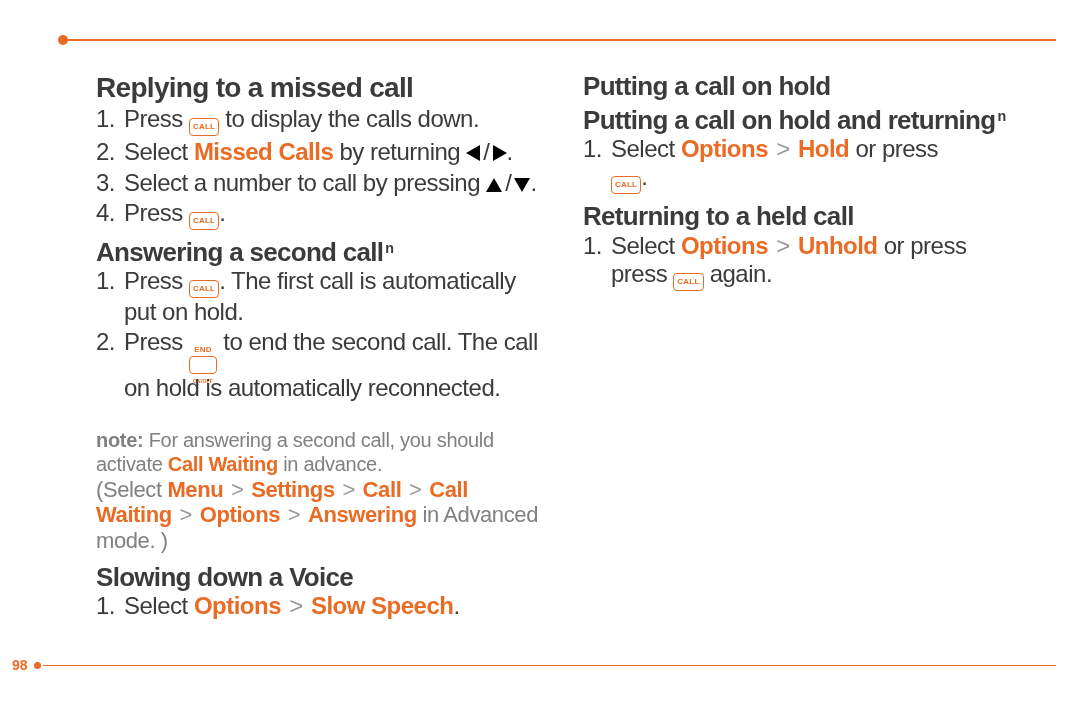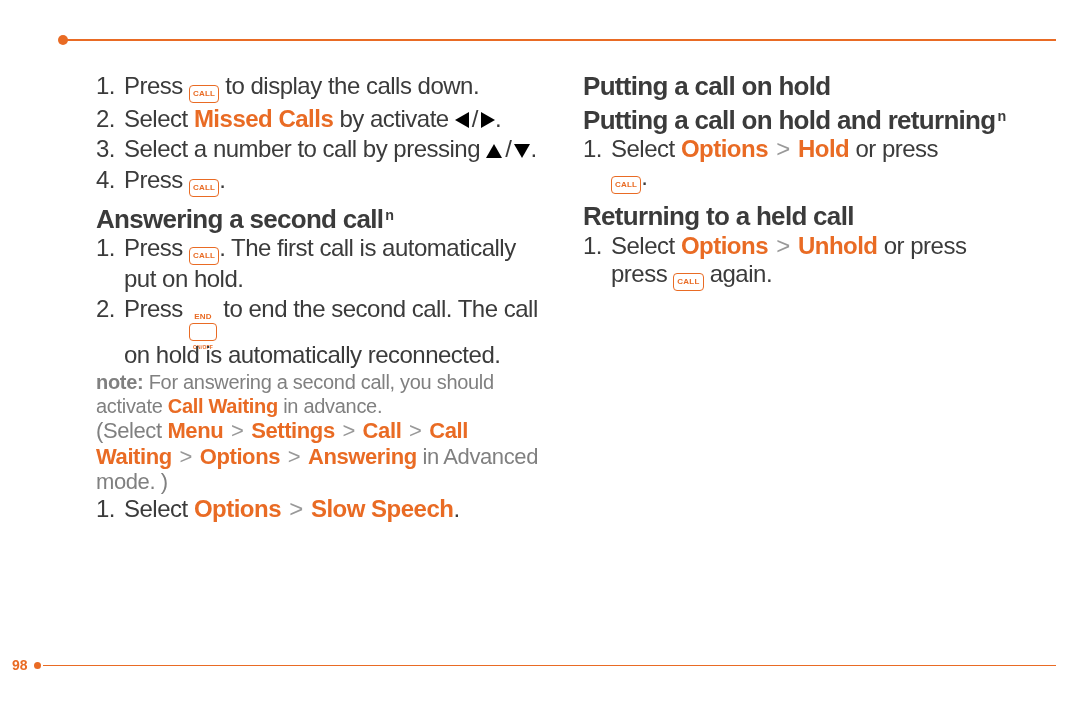--- a/index.html
+++ b/index.html
@@ -106,21 +106,21 @@
     padding:0 0 2px 28px;
     letter-spacing:-.5px;
   }
   li .num{
     position:absolute;left:0;top:0;width:26px;text-align:left;
   }
   .note{
     font-size:20px;
     color:var(--muted);
     letter-spacing:-.3px;
-    margin-top:0;
+    margin-top:25px;
     line-height:1.18;
   }
   .note b{color:var(--muted);}
   .note .hl{font-size:inherit;}
 
   .para-note{
     font-size:22px;
     color:var(--muted);
     letter-spacing:-.4px;
     line-height:1.16;
@@ -167,26 +167,27 @@
 </head>
 <body>
 
 <div class="top-rule">
     <span class="dot"></span>
   </div>
 
 <div class="cols">
 
   <div class="avoid-break">
+  <h2>Replying to a missed call</h2>
   <ol>
     <li><span class="num">1.</span>
       <span>Press </span><span class="key">CALL</span><span> to display the calls down.</span>
     </li>
     <li><span class="num">2.</span>
-      <span>Select </span><span class="hl">Missed Calls</span><span> by activate </span><span class="nowrap"><span class="arrow left"></span><span class="slash">/</span><span class="arrow right"></span></span><span>.</span>
+      <span>Select </span><span class="hl">Missed Calls</span><span> by returning </span><span class="nowrap"><span class="arrow left"></span><span class="slash">/</span><span class="arrow right"></span></span><span>.</span>
     </li>
     <li><span class="num">3.</span>
       <span>Select a number to call by pressing </span><span class="nowrap"><span class="arrow up"></span><span class="slash">/</span><span class="arrow down"></span></span><span>.</span>
     </li>
     <li><span class="num">4.</span>
       <span>Press </span><span class="key">CALL</span><span>.</span>
     </li>
   </ol>
   </div>
 
@@ -206,20 +207,21 @@
   <div class="note">
     <b>note:</b><span> For answering a second call, you should activate </span><span class="hl">Call Waiting</span><span> in advance.</span>
   </div>
   </div>
 
   <div class="para-note avoid-break">
     <span>(Select </span><span class="hl">Menu</span> <span class="gt">&gt;</span> <span class="hl">Settings</span> <span class="gt">&gt;</span> <span class="hl">Call</span> <span class="gt">&gt;</span> <span class="hl">Call Waiting</span> <span class="gt">&gt;</span> <span class="hl">Options</span> <span class="gt">&gt;</span> <span class="hl">Answering</span><span> in Advanced mode. )</span>
   </div>
 
   <div class="avoid-break">
+  <h3 style="margin-top:10px">Slowing down a Voice</h3>
   <ol>
     <li><span class="num">1.</span>
       <span>Select </span><span class="hl">Options</span> <span class="gt">&gt;</span> <span class="hl">Slow Speech</span><span>.</span>
     </li>
   </ol>
   </div>
 
   <div class="avoid-break">
   <h3 style="margin-top:0">Putting a call on hold</h3>
   <h3><span>Putting a call on hold and returning</span><span class="sup">n</span></h3>

